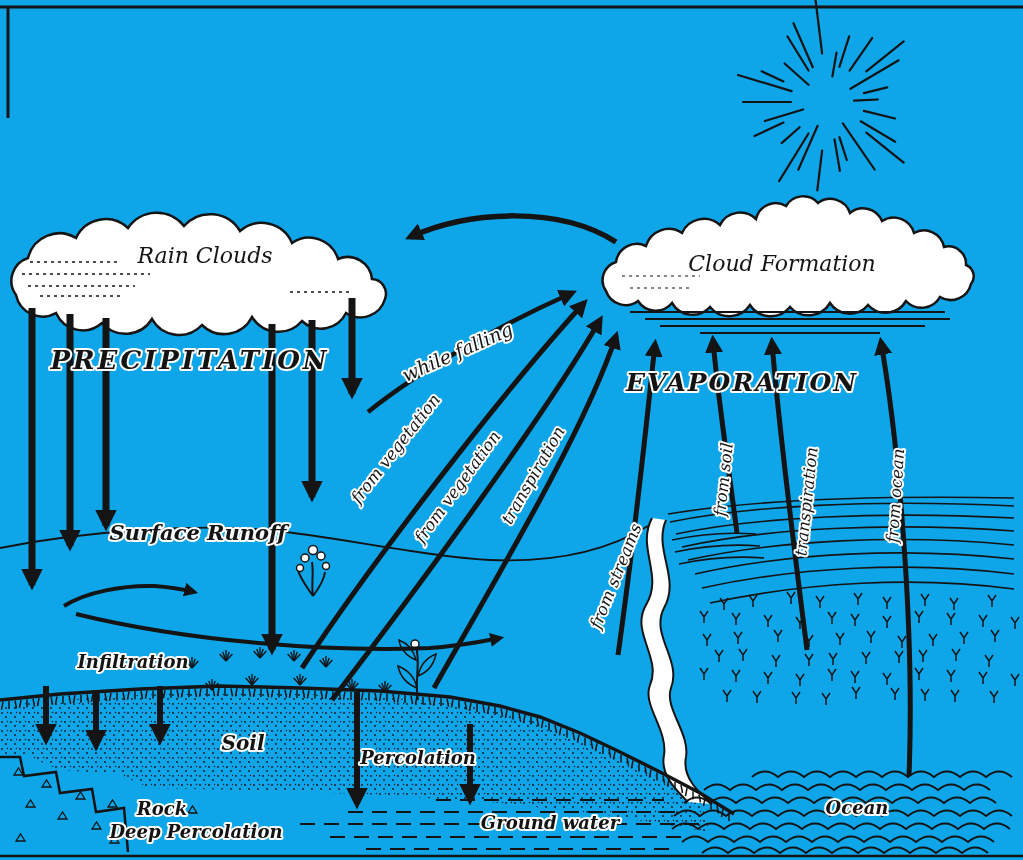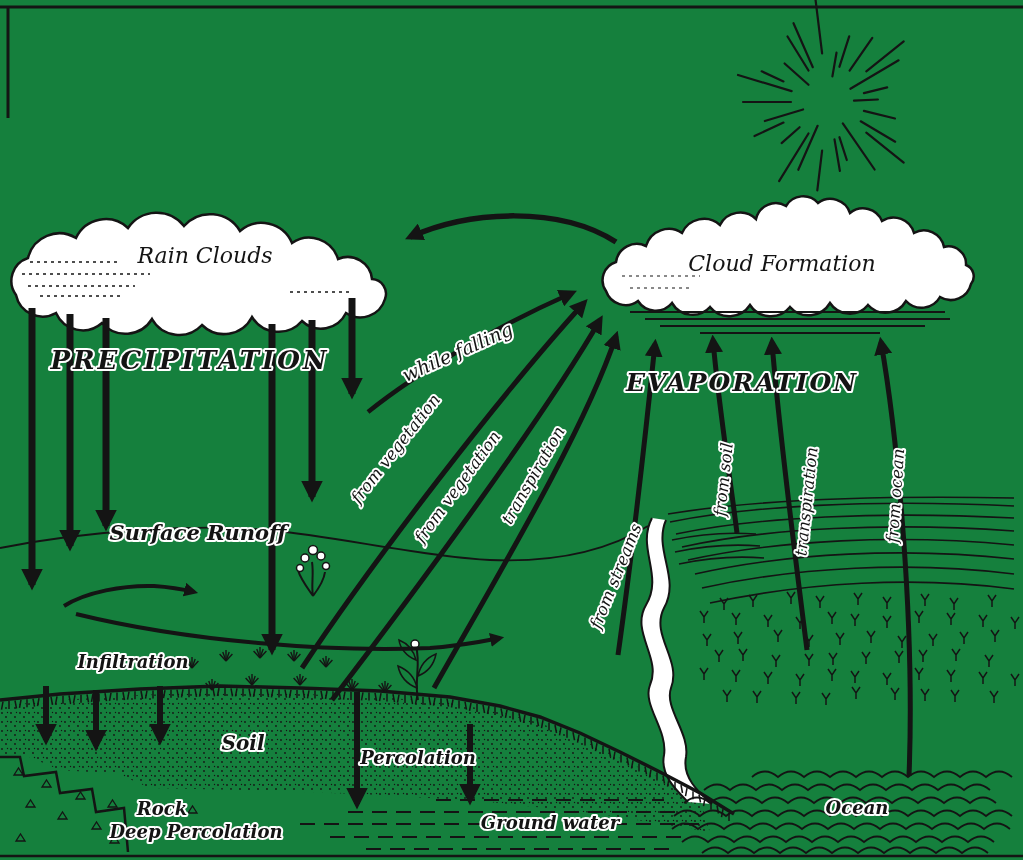--- a/index.html
+++ b/index.html
@@ -1,16 +1,16 @@
 <!DOCTYPE html>
 <html><head>
 <meta charset="utf-8">
 <style>
   html,body{margin:0;padding:0;background:#fff;}
-  .stage{width:1023px;height:860px;position:relative;background:#15803d;overflow:hidden;}
+  .stage{width:1023px;height:860px;position:relative;background:#0ea5e9;overflow:hidden;}
   svg{display:block;}
   svg text{
     font-family:"DejaVu Serif","Liberation Serif",serif;
     font-style:italic;
     fill:#141414;
     paint-order:stroke;
     stroke:#fff;
     stroke-width:4px;
     stroke-linejoin:round;
     stroke-linecap:round;

